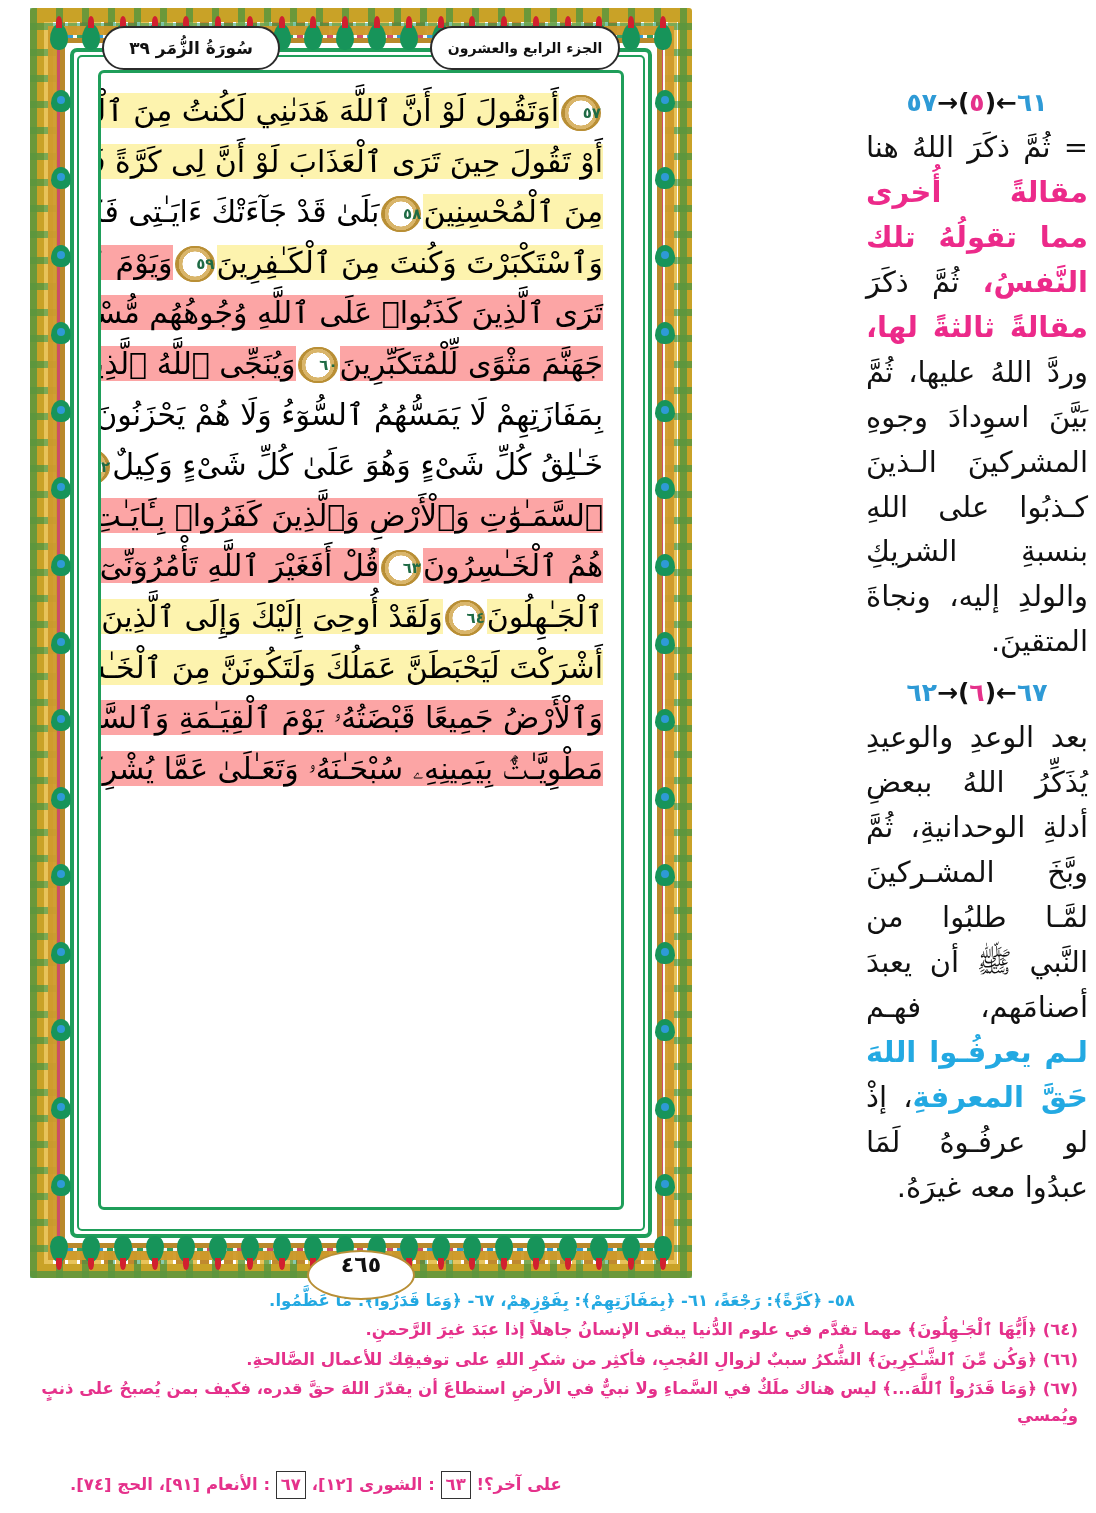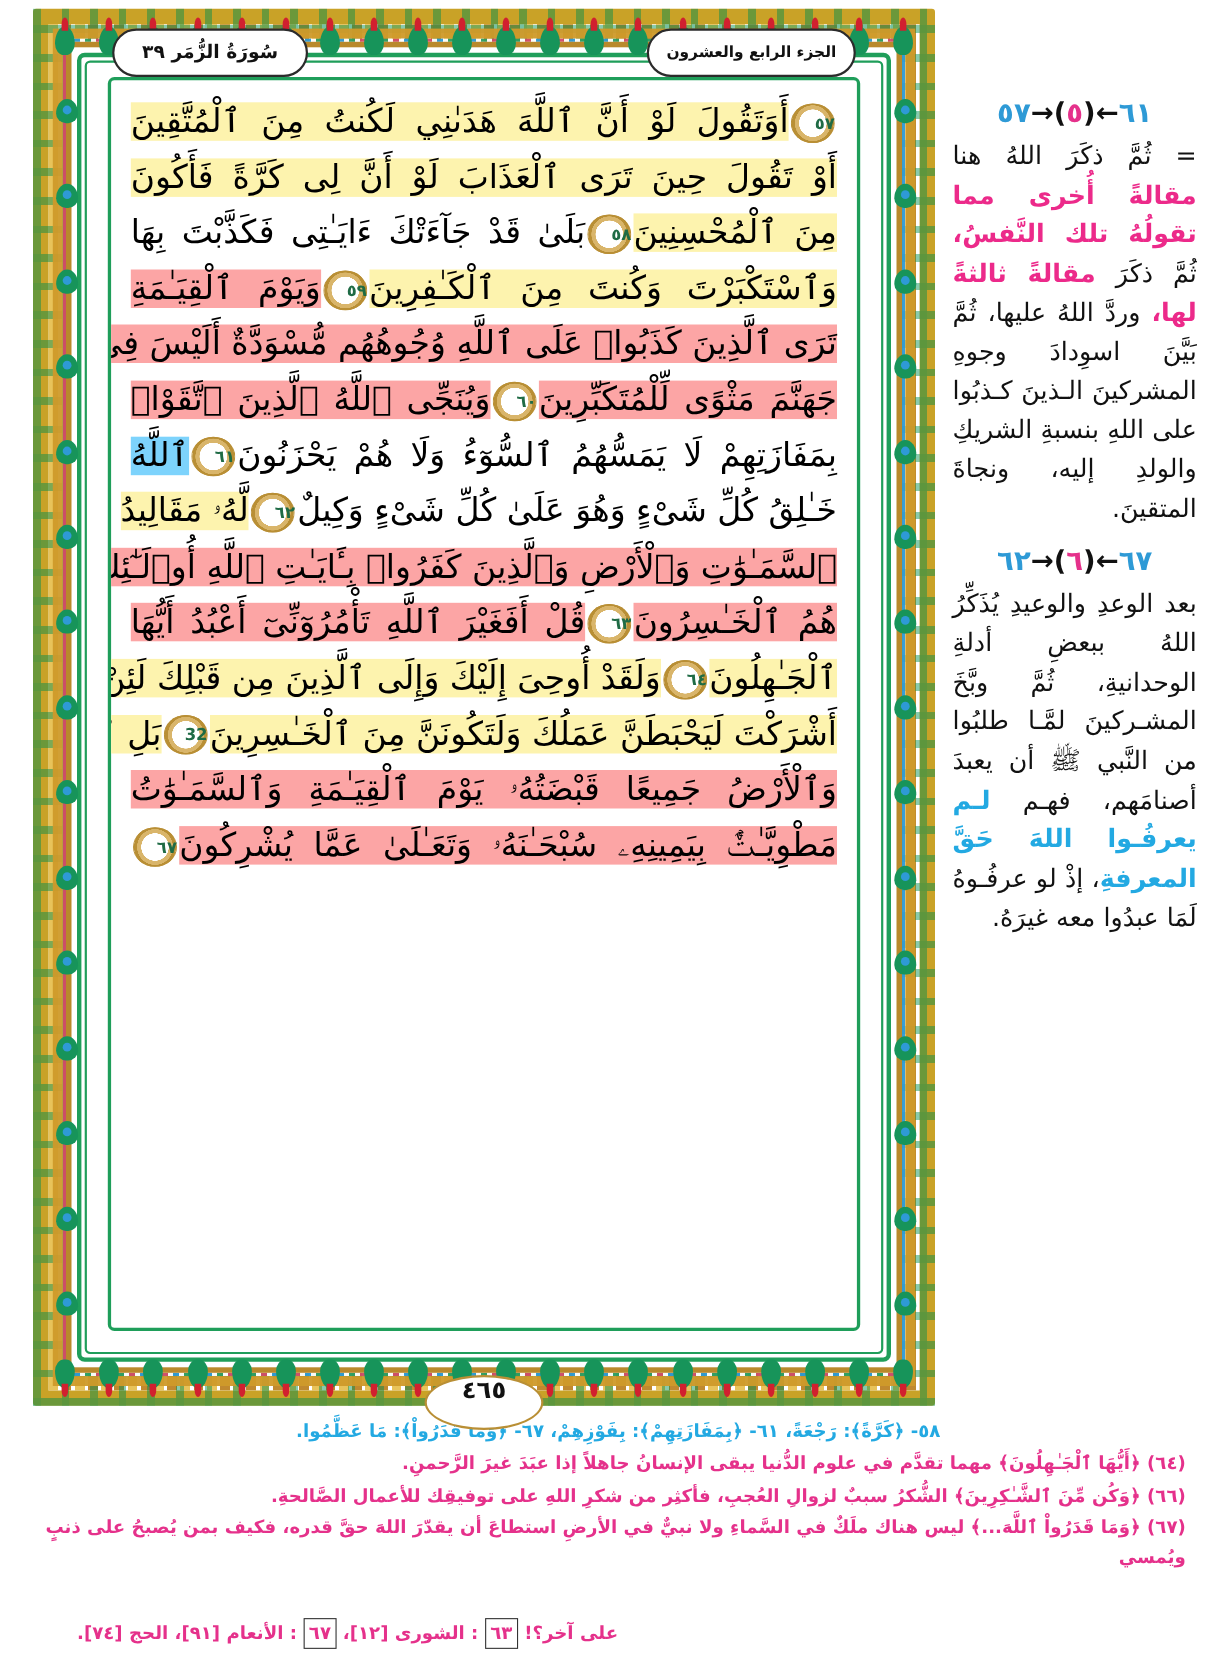--- a/index.html
+++ b/index.html
@@ -9,21 +9,21 @@
     background:#ffffff;
     font-family:"DejaVu Sans","Liberation Sans",sans-serif;
     overflow:hidden;position:relative;
   }
 
   
   #page{position:absolute;inset:0;}
 
   .frame{
     position:absolute;
-    left:30px;top:8px;width:820px;height:1270px;
+    left:30px;top:8px;width:662px;height:1270px;
     box-sizing:border-box;
   }
   
   .band{position:absolute;box-sizing:border-box;}
   .band-outer{
     inset:0;
     border:14px solid #c9a227;
     background:
       repeating-linear-gradient(90deg,
         #e8c35a 0 9px, #ffffff 9px 12px, #c0892f 12px 21px, #ffffff 21px 24px);
@@ -154,21 +154,21 @@
     font-family:"DejaVu Sans","Liberation Serif",serif;
     box-sizing:border-box;padding-left:6px;
   }
   .sb-head{
     text-align:center;font-size:25px;font-weight:bold;
     color:#2e9ad6;margin:2px 0 8px 0;letter-spacing:1px;direction:rtl;
   }
   .sb-head .bracket{color:#111;}
   .sb-head .grp{color:#e5318b;}
   .sb-body{
-    font-size:23px;line-height:1.55;color:#111;
+    font-size:29px;line-height:1.55;color:#111;
     text-align:justify;margin-bottom:14px;
   }
   .c-pink{color:#ec2a8a;font-weight:bold;}
   .c-blue{color:#23a9e2;font-weight:bold;}
   .c-black{color:#111;}
 
   
   .footnotes{
     position:absolute;left:40px;right:18px;top:1288px;height:214px;
     direction:rtl;text-align:center;

